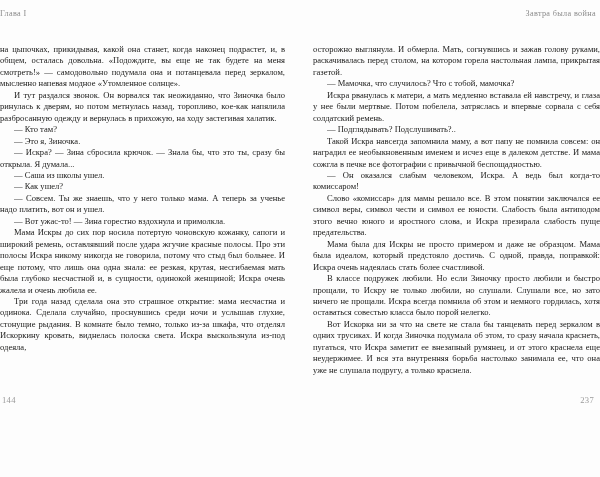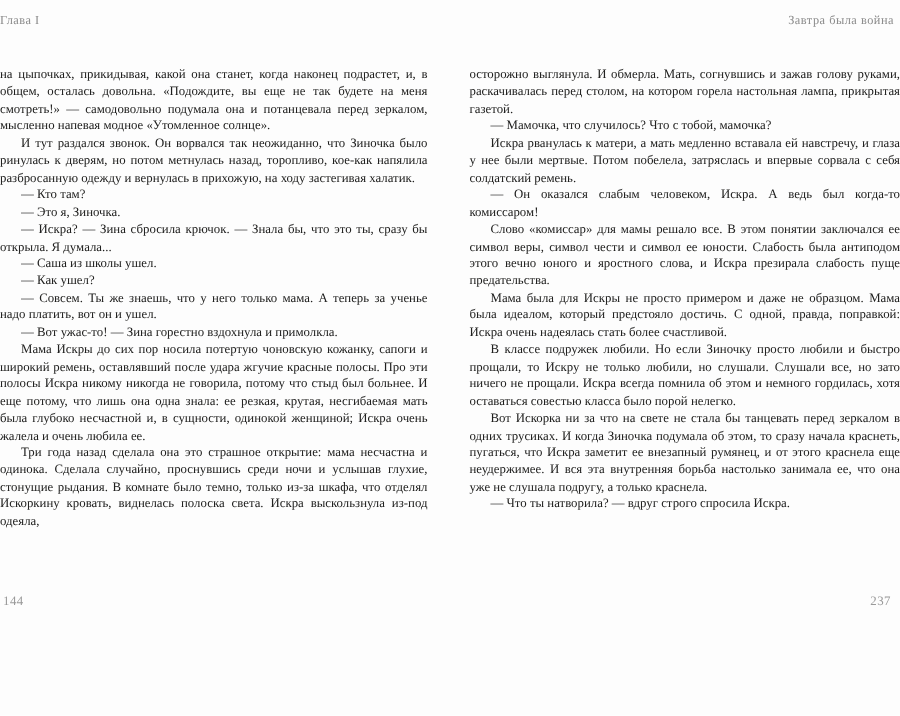--- a/index.html
+++ b/index.html
@@ -122,23 +122,24 @@
       </div>
     <div class="folio folio-left">144</div>
   </div>
 
   <div class="page page-right">
     <div class="running-head running-head-right">Завтра была война</div>
     <div class="body-text" id="right-body">
         <p class="no-indent">осторожно выглянула. И обмерла. Мать, согнувшись и зажав голову руками, раскачивалась перед столом, на котором горела настольная лампа, прикрытая газетой.</p>
         <p class="dialogue">— Мамочка, что случилось? Что с тобой, мамочка?</p>
         <p>Искра рванулась к матери, а мать медленно вставала ей навстречу, и глаза у нее были мертвые. Потом побелела, затряслась и впервые сорвала с себя солдатский ремень.</p>
+        <p class="dialogue">— Подглядывать? Подслушивать?..</p>
+        <p>Такой Искра навсегда запомнила маму, а вот папу не помнила совсем: он наградил ее необыкновенным именем и исчез еще в далеком детстве. И мама сожгла в печке все фотографии с привычной беспощадностью.</p>
         <p class="dialogue">— Он оказался слабым человеком, Искра. А ведь был когда-то комиссаром!</p>
         <p>Слово «комиссар» для мамы решало все. В этом понятии заключался ее символ веры, символ чести и символ ее юности. Слабость была антиподом этого вечно юного и яростного слова, и Искра презирала слабость пуще предательства.</p>
         <p>Мама была для Искры не просто примером и даже не образцом. Мама была идеалом, который предстояло достичь. С одной, правда, поправкой: Искра очень надеялась стать более счастливой.</p>
         <p>В классе подружек любили. Но если Зиночку просто любили и быстро прощали, то Искру не только любили, но слушали. Слушали все, но зато ничего не прощали. Искра всегда помнила об этом и немного гордилась, хотя оставаться совестью класса было порой нелегко.</p>
         <p>Вот Искорка ни за что на свете не стала бы танцевать перед зеркалом в одних трусиках. И когда Зиночка подумала об этом, то сразу начала краснеть, пугаться, что Искра заметит ее внезапный румянец, и от этого краснела еще неудержимее. И вся эта внутренняя борьба настолько занимала ее, что она уже не слушала подругу, а только краснела.</p>
-        <p class="dialogue">— Что ты натворила? — вдруг строго спросила Искра.</p>
       </div>
     <div class="folio folio-right">237</div>
   </div>
 
 </div>
 
 </body></html>

